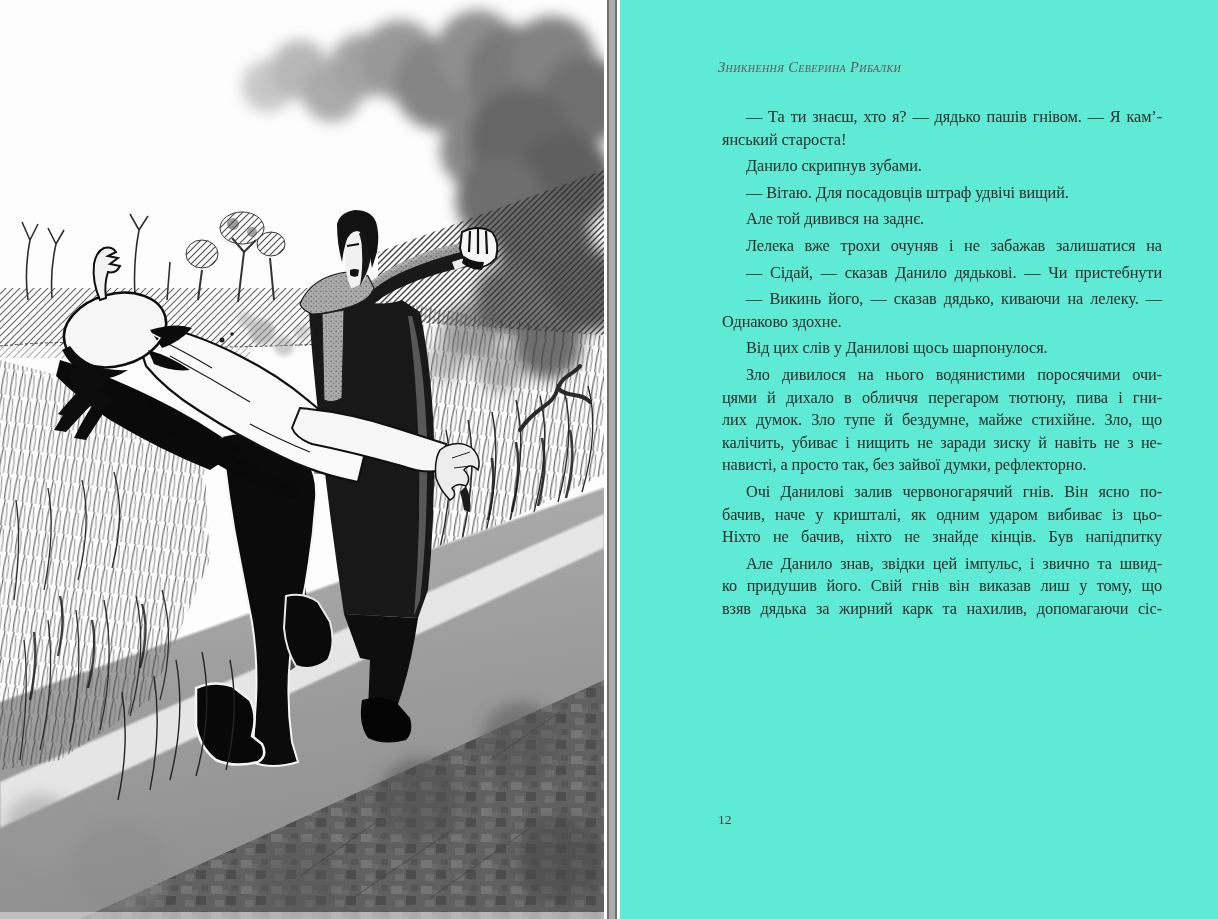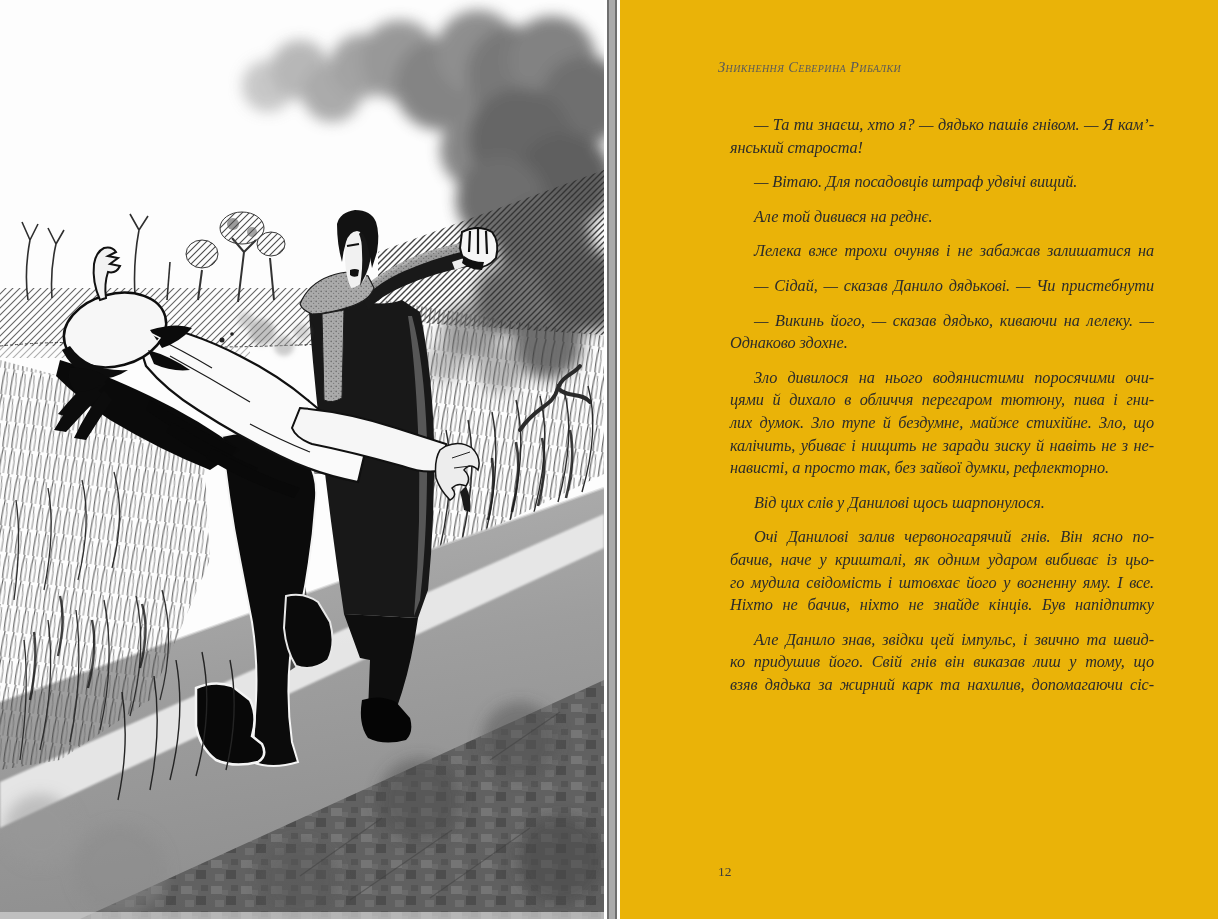--- a/index.html
+++ b/index.html
@@ -3,30 +3,30 @@
 <meta charset="utf-8">
 <style>
   html,body{margin:0;padding:0;background:#ffffff;}
   .stage{position:relative;width:1218px;height:919px;overflow:hidden;background:#ffffff;
          font-family:"Liberation Serif", serif;}
   .left-page{position:absolute;left:0;top:0;width:604px;height:919px;background:#fdfdfd;}
   .left-page svg{display:block;width:604px;height:919px;}
   .gutter{position:absolute;left:604px;top:0;width:16px;height:919px;background:#ffffff;}
   .gutter .bar{position:absolute;left:3px;top:0;width:10px;height:100%;
                background:#ababab;border-left:2px solid #6f6f6f;border-right:2px solid #6f6f6f;box-sizing:border-box;}
-  .right-page{position:absolute;left:620px;top:0;width:598px;height:919px;background:#eab308;}
+  .right-page{position:absolute;left:620px;top:0;width:598px;height:919px;background:#5eead4;}
   .running-header{position:absolute;left:98px;top:59px;font-style:italic;font-variant:small-caps;
                   font-size:14.5px;color:#5a5a5a;letter-spacing:0.4px;white-space:nowrap;}
   .book-text{position:absolute;left:98px;top:102px;width:448px;font-size:16.3px;line-height:22.6px;
              color:#2b2b2b;letter-spacing:-0.1px;}
-  .para{margin:12px;font-style:italic;}
+  .para{margin:4px;}
   .line{text-align:justify;text-align-last:justify;}
   .line.last{text-align-last:left;}
   .line.first{text-indent:24px;}
-  .page-number{position:absolute;left:98px;top:864px;font-size:13.5px;color:#3d3d3d;}
+  .page-number{position:absolute;left:98px;top:812px;font-size:13.5px;color:#3d3d3d;}
 </style>
 </head>
 <body>
 
 <div class="stage">
 
   <div class="left-page">
     <svg viewBox="0 0 604 919" role="img" aria-label="Чорно-біла ілюстрація: чоловік у темній куртці вказує рукою вбік, підтримуючи зігнутого чоловіка в білій куртці на узбіччі дороги; позаду здіймається дим">
       <defs>
         <filter id="f8" x="-60%" y="-60%" width="220%" height="220%">
@@ -267,49 +267,51 @@
   </div>
 
   <div class="right-page">
     <div class="running-header">Зникнення Северина Рибалки</div>
     <div class="book-text">
         <div class="para">
           <div class="line first">— Та ти знаєш, хто я? — дядько пашів гнівом. — Я кам’-</div>
           <div class="line last">янський староста!</div>
         </div>
         <div class="para">
+          <div class="line first last">Данило скрипнув зубами.</div>
+        </div>
+        <div class="para">
           <div class="line first last">— Вітаю. Для посадовців штраф удвічі вищий.</div>
         </div>
         <div class="para">
-          <div class="line first last">Але той дивився на реднє.</div>
+          <div class="line first last">Але той дивився на заднє.</div>
         </div>
         <div class="para">
           <div class="line first">Лелека вже трохи очуняв і не забажав залишатися на</div>
         </div>
         <div class="para">
           <div class="line first">— Сідай, — сказав Данило дядькові. — Чи пристебнути</div>
         </div>
         <div class="para">
           <div class="line first">— Викинь його, — сказав дядько, киваючи на лелеку. —</div>
           <div class="line last">Однаково здохне.</div>
+        </div>
+        <div class="para">
+          <div class="line first last">Від цих слів у Данилові щось шарпонулося.</div>
         </div>
         <div class="para">
           <div class="line first">Зло дивилося на нього водянистими поросячими очи-</div>
           <div class="line">цями й дихало в обличчя перегаром тютюну, пива і гни-</div>
           <div class="line">лих думок. Зло тупе й бездумне, майже стихійне. Зло, що</div>
           <div class="line">калічить, убиває і нищить не заради зиску й навіть не з не-</div>
           <div class="line last">нависті, а просто так, без зайвої думки, рефлекторно.</div>
         </div>
         <div class="para">
-          <div class="line first last">Від цих слів у Данилові щось шарпонулося.</div>
-        </div>
-        <div class="para">
           <div class="line first">Очі Данилові залив червоногарячий гнів. Він ясно по-</div>
           <div class="line">бачив, наче у кришталі, як одним ударом вибиває із цьо-</div>
-          <div class="line">го мудила свідомість і штовхає його у вогненну яму. І все.</div>
           <div class="line">Ніхто не бачив, ніхто не знайде кінців. Був напідпитку</div>
         </div>
         <div class="para">
           <div class="line first">Але Данило знав, звідки цей імпульс, і звично та швид-</div>
           <div class="line">ко придушив його. Свій гнів він виказав лиш у тому, що</div>
           <div class="line">взяв дядька за жирний карк та нахилив, допомагаючи сіс-</div>
         </div>
       </div>
     <div class="page-number">12</div>
   </div>

